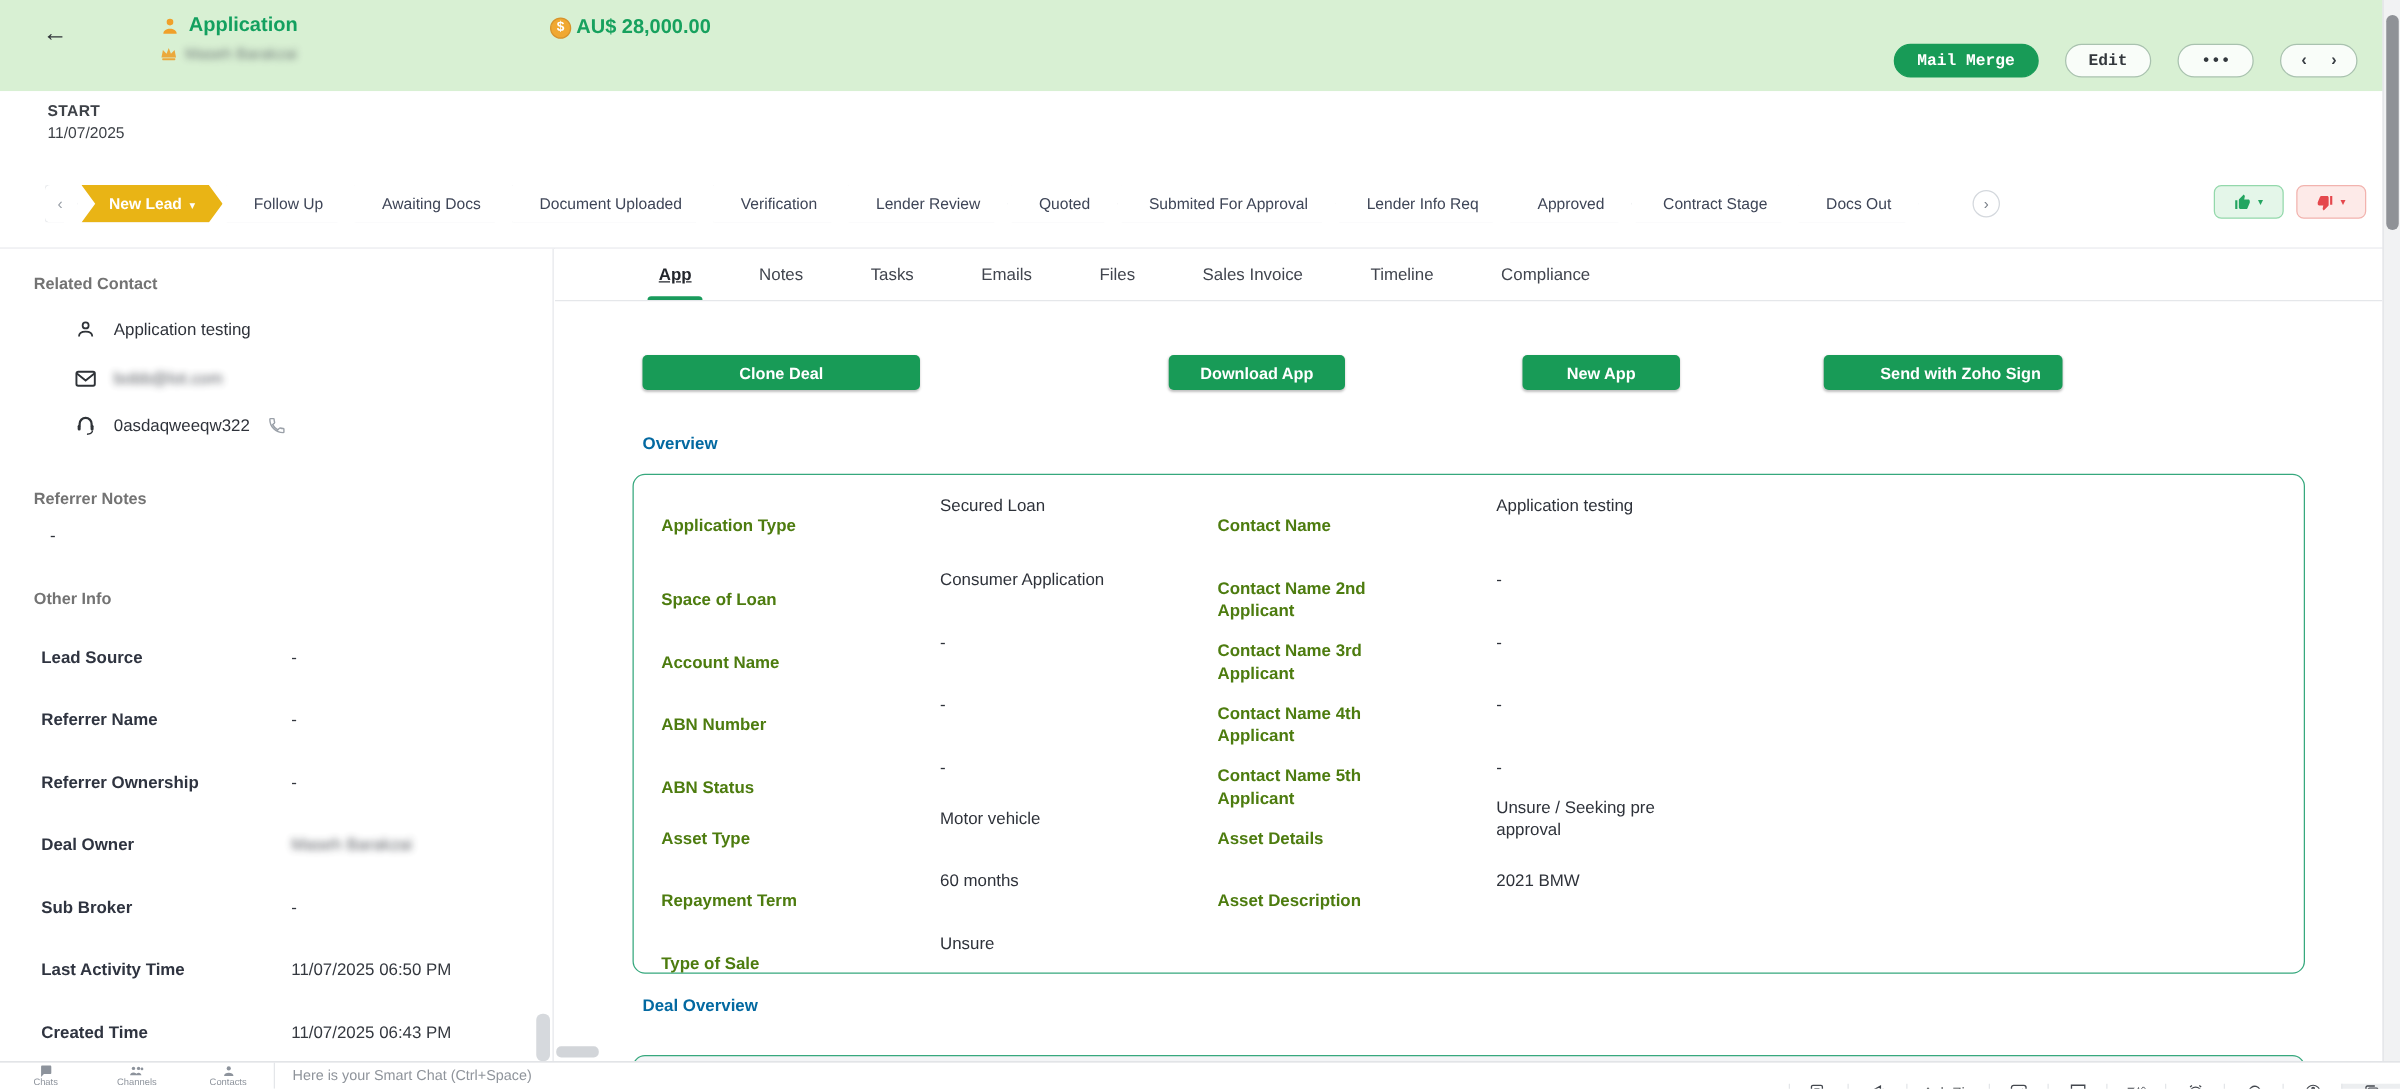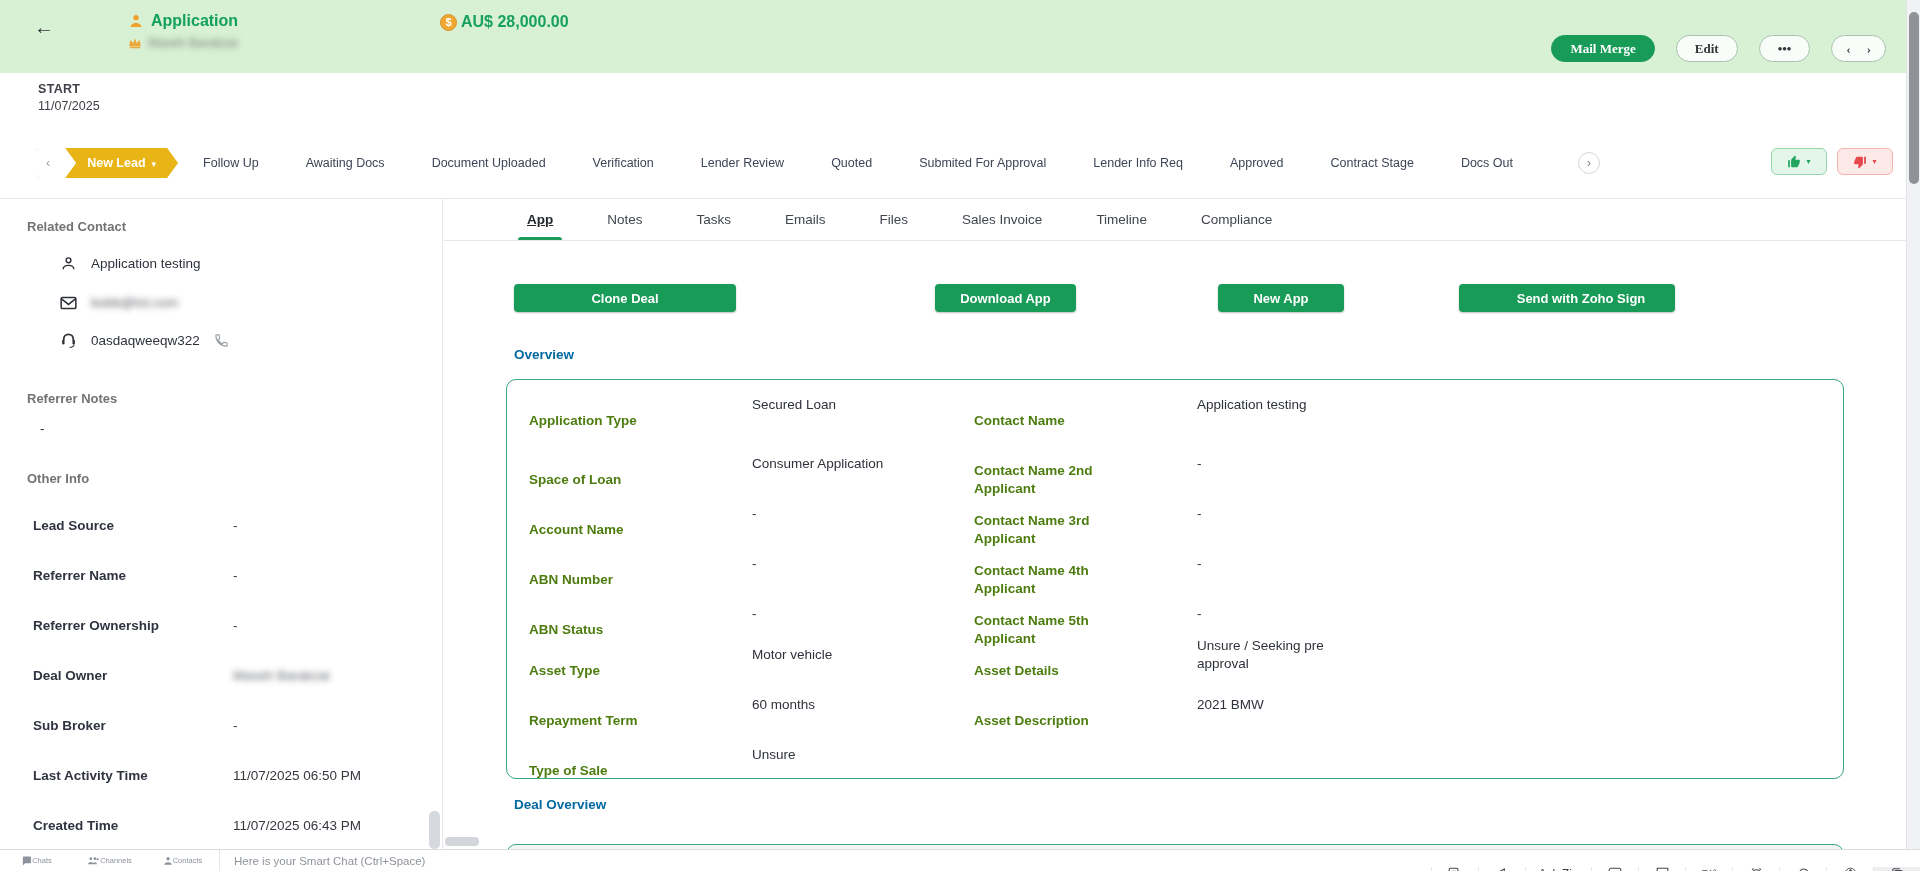--- a/index.html
+++ b/index.html
@@ -11,21 +11,21 @@
   .back-btn { position:absolute; left:34px; top:16px; font-size:20px; color:#2f3338; cursor:pointer; background:none; border:none; }
   .title-block { position:absolute; left:128px; top:12px; }
   .title-row { display:flex; align-items:center; gap:7px; }
   .title-row .ttl { color:#13a05f; font-weight:bold; font-size:16px; }
   .owner-row { display:flex; align-items:center; gap:6px; margin-top:6px; }
   .owner-row .own { font-size:12.5px; color:#5a5e66; }
   .amount-block { position:absolute; left:440px; top:13px; display:flex; align-items:center; gap:4px; }
   .coin { width:17px; height:17px; border-radius:50%; background:#f0a832; color:#fff; font-size:11px; font-weight:bold; display:flex; align-items:center; justify-content:center; border:1.5px solid #d8922a; }
   .amount { color:#17a15e; font-weight:bold; font-size:16px; }
   .topbar-actions { position:absolute; right:34px; top:35px; display:flex; gap:21px; align-items:center; }
-  .btn { height:27px; border-radius:14px; font-size:13px; font-weight:bold; cursor:pointer; font-family:Liberation Serif, serif; }
+  .btn { height:27px; border-radius:14px; font-size:13px; font-weight:bold; cursor:pointer; font-family:Liberation Mono, monospace; }
   .btn-solid { background:#189b57; border:1px solid #189b57; color:#fff; padding:0 18px; }
   .btn-outline { background:rgba(255,255,255,.85); border:1px solid #a9c2af; color:#33383d; padding:0 18px; }
   .btn-nav { background:rgba(255,255,255,.85); border:1px solid #a9c2af; color:#3a3f45; padding:0 14px; display:flex; gap:16px; align-items:center; font-size:13px; }
   .btn-nav span { cursor:pointer; }
 
   
   .stage-section { position:absolute; top:73px; left:0; right:0; height:125px; background:#fff; }
   .start-label { position:absolute; left:38px; top:9px; font-size:12.5px; font-weight:bold; color:#3e4248; letter-spacing:.3px; }
   .start-date  { position:absolute; left:38px; top:26px; font-size:12.5px; color:#3e4248; }
   .stage-bar { position:absolute; left:36px; top:75px; width:1541px; height:30px; display:flex; overflow:hidden; }
@@ -59,37 +59,37 @@
   .main { position:absolute; left:444px; top:0; right:14px; bottom:0; background:#fff; overflow:hidden; }
   .tabsbar { position:absolute; top:0; left:0; right:0; height:42px; border-bottom:1px solid #e5e7ea; display:flex; padding-left:56px; }
   .tab { line-height:41px; padding:0 27px; font-size:13.5px; color:#41454e; cursor:pointer; position:relative; white-space:nowrap; }
   .tab.active { font-weight:bold; color:#23262c;text-decoration:underline; }
   .tab.active::after { content:""; position:absolute; left:18px; right:18px; bottom:0; height:3px; background:#1a9b5c; border-radius:3px 3px 0 0; }
 
   .action-btn { position:absolute; top:85px; height:28px; background:#189b57; color:#fff; border:none; border-radius:4px; font-size:13px; font-weight:bold; cursor:pointer; box-shadow:0 1px 2px rgba(0,0,0,.25); font-family:inherit; }
   .ab1 { left:70px;  width:222px; }
   .ab2 { left:475px; width:141px;margin-left:16px; }
   .ab3 { left:774px; width:126px; }
-  .ab4 { left:1015px; width:216px;padding-left:28px; }
+  .ab4 { left:1015px; width:191px;padding-left:28px; }
 
   .sec-heading { position:absolute; left:70px; font-size:13.5px; font-weight:bold; color:#0369a1; }
   .ov-card { position:absolute; left:62px; top:180px; width:1338px; height:400px; border:1px solid #36a87d; border-radius:10px; background:#fff; padding:0 0 0 22px; }
   .ov-row { display:grid; grid-template-columns:223px 222px 223px auto; align-items:center; height:50px; }
   .ov-row .l { font-weight:bold; color:#4d7c0f; font-size:13.5px; max-width:175px; line-height:1.35;margin-top:32px; }
   .ov-row .v { color:#2e323a; font-size:13.5px; max-width:155px; line-height:1.35; }
   .do-card { position:absolute; left:62px; top:645px; width:1338px; height:40px; border:1px solid #36a87d; border-radius:10px 10px 0 0; background:#f4f5f7; }
   .h-scroll-thumb { position:absolute; left:1px; bottom:3px; width:34px; height:9px; background:#d2d5d9; border-radius:4px; }
 
   
   .v-scrollbar { position:absolute; top:0; right:0; width:14px; bottom:22px; background:#f1f2f3; border-left:1px solid #e2e4e7; }
   .v-thumb { position:absolute; top:12px; left:2px; width:10px; height:172px; background:#8f9297; border-radius:5px; }
 
   
   .bottombar { position:absolute; left:0; right:0; bottom:0; height:22px; background:#fff; border-top:1px solid #d9dce0; display:flex; align-items:stretch; }
-  .bb-item { width:73px; display:flex; flex-direction:row; align-items:center; justify-content:center; color:#8d939c; cursor:pointer; padding-top:1px; }
+  .bb-item { width:73px; display:flex; flex-direction:column; align-items:center; justify-content:center; color:#8d939c; cursor:pointer; padding-top:1px; }
   .bb-item .cap { font-size:7.5px; line-height:8px; }
   .bb-chat-text { border-left:1px solid #e4e6e9; flex:1; display:flex; align-items:center; padding-left:14px; color:#8f949b; font-size:11.5px; cursor:text; }
   .bb-right { display:flex; align-items:flex-start;margin-top:17px; }
   .bb-cell { width:47px; border-left:1px solid #e4e6e9; display:flex; align-items:center; justify-content:center; color:#43474e; cursor:pointer; position:relative; }
   .bb-cell.zia { width:66px; font-size:12px; color:#3c4043; }
   .bb-cell.corner { background:#eceef0; }
   .dot { position:absolute; width:5px; height:5px; border-radius:50%; background:#e5484d; right:13px; bottom:3px; }
   svg { display:block; }
 </style>
 </head>

